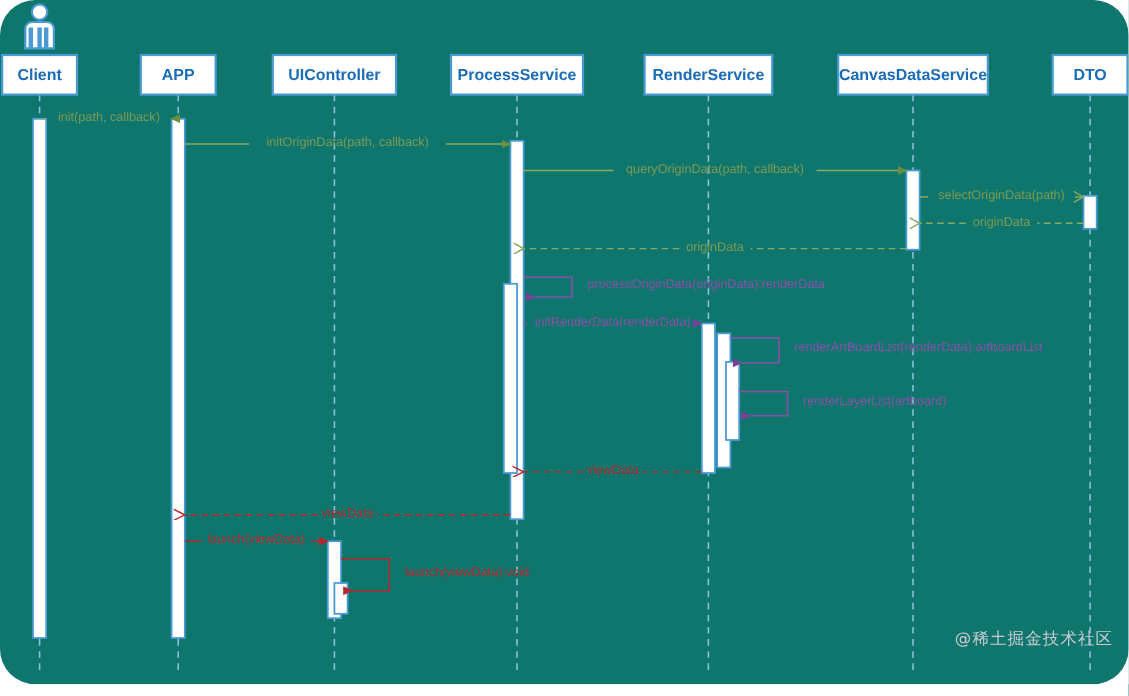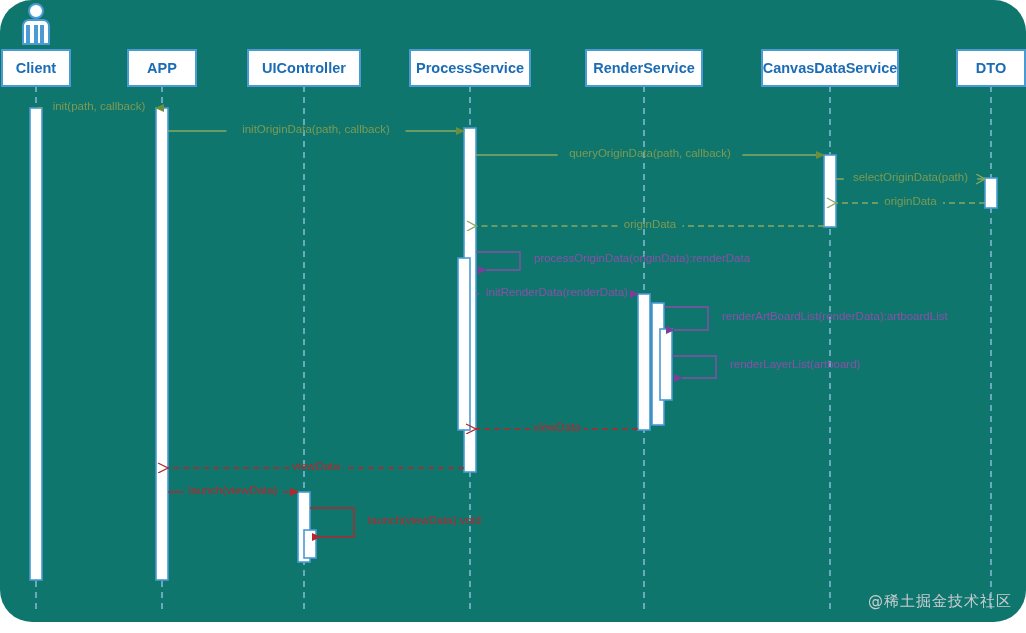--- a/index.html
+++ b/index.html
@@ -64,21 +64,21 @@
   .msg-line { fill: none; stroke-width: 1.4; }
   .msg-dashed { fill: none; stroke-width: 1.3; stroke-dasharray: 6 4; }
   .actor-shape {
     fill: #ffffff;
     stroke: #4a9ad4;
     stroke-width: 2;
   }
   .watermark {
     position: absolute;
     right: 14px;
-    bottom: 11px;
+    bottom: 32px;
     color: #c9ccd1;
     font-size: 15px;
     font-family: "DejaVu Sans", sans-serif;
     letter-spacing: 1px;
     user-select: none;
   }
 </style>
 </head>
 <body>
 

